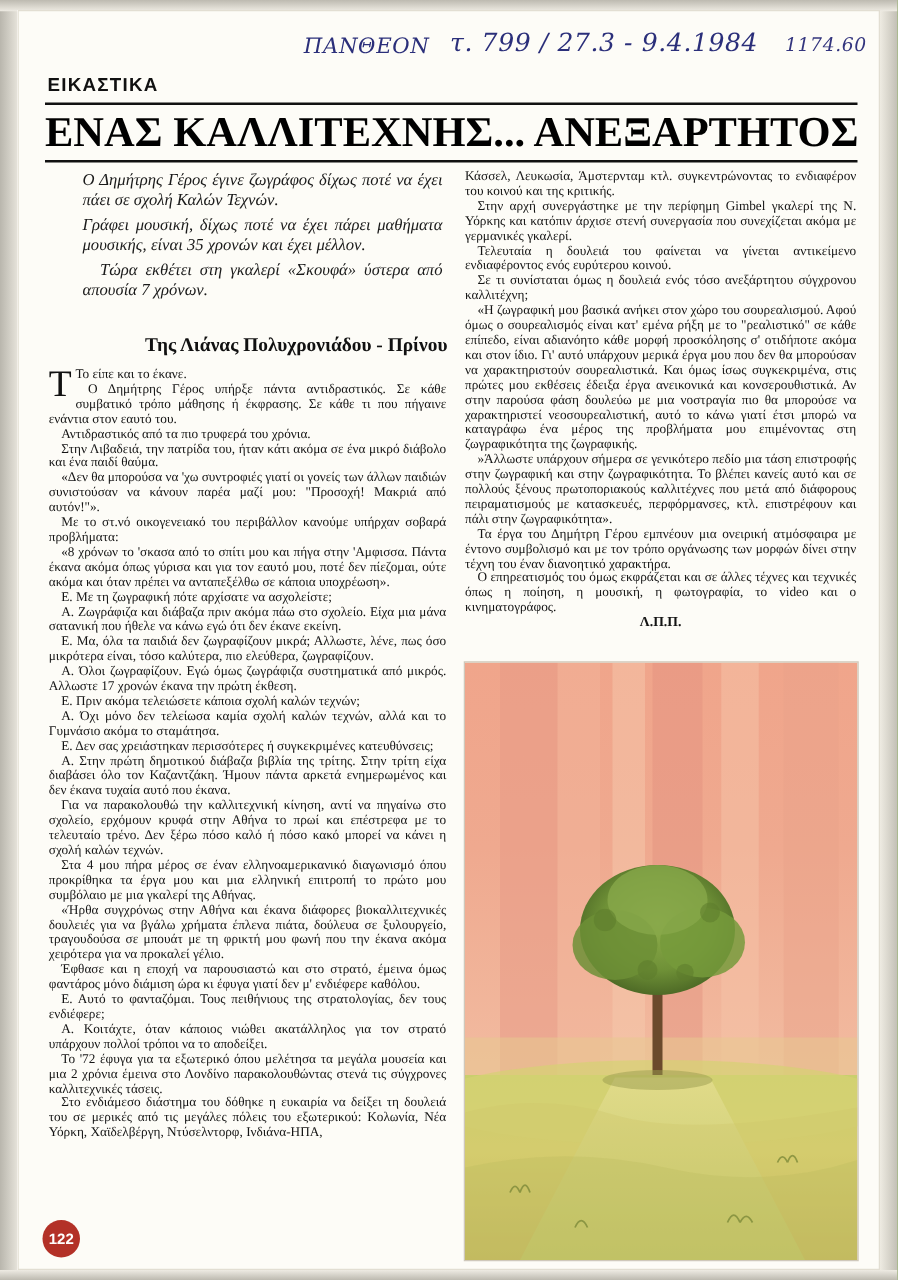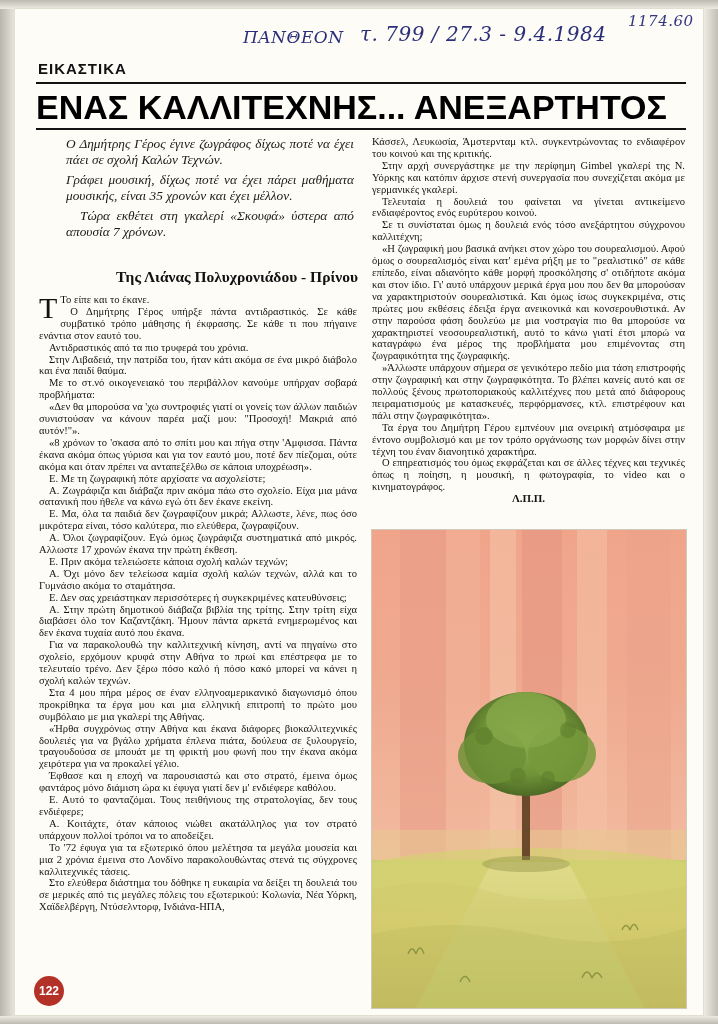--- a/index.html
+++ b/index.html
@@ -63,21 +63,21 @@
     top: 27px;
     font-size: 17px;
   }
   #hw-issue {
     left: 360px;
     top: 22px;
     font-size: 20px;
   }
   #hw-number {
     left: 628px;
-    top: 12px;
+    top: 27px;
     font-size: 15px;
     color: #33357e;
   }
 
   
   .kicker {
     position: absolute;
     left: 38px;
     top: 60px;
     font-family: "Liberation Sans", sans-serif;
@@ -92,21 +92,21 @@
     top: 82px;
     width: 650px;
     height: 2px;
     background: #111;
   }
   .headline {
     position: absolute;
     left: 36px;
     top: 88px;
     width: 652px;
-    font-family: Liberation Sans, sans-serif;
+    font-family: Liberation Serif, serif;
     font-weight: bold;
     font-size: 34px;
     letter-spacing: 0px;
     color: #000;
     white-space: nowrap;
   }
   .rule-bottom {
     position: absolute;
     left: 36px;
     top: 128px;
@@ -232,39 +232,39 @@
     <p class="indent">Τώρα εκθέτει στη γκαλερί «Σκουφά» ύστερα από απουσία 7 χρόνων.</p>
   </div>
 
   <div class="byline">Της Λιάνας Πολυχρονιάδου - Πρίνου</div>
 
   <div class="col" id="col-left">
     <p><span class="dropcap">Τ</span><span>Το είπε και το έκανε.</span></p>
     <p class="ind">Ο Δημήτρης Γέρος υπήρξε πάντα αντιδραστικός. Σε κάθε συμβατικό τρόπο μάθησης ή έκφρασης. Σε κάθε τι που πήγαινε ενάντια στον εαυτό του.</p>
     <p class="ind">Αντιδραστικός από τα πιο τρυφερά του χρόνια.</p>
     <p class="ind">Στην Λιβαδειά, την πατρίδα του, ήταν κάτι ακόμα σε ένα μικρό διάβολο και ένα παιδί θαύμα.</p>
+    <p class="ind">«Δεν θα μπορούσα να 'χω συντροφιές γιατί οι γονείς των άλλων παιδιών συνιστούσαν να κάνουν παρέα μαζί μου: "Προσοχή! Μακριά από αυτόν!"».</p>
     <p class="ind">Με το στ.νό οικογενειακό του περιβάλλον κανούμε υπήρχαν σοβαρά προβλήματα:</p>
-    <p class="ind">«Δεν θα μπορούσα να 'χω συντροφιές γιατί οι γονείς των άλλων παιδιών συνιστούσαν να κάνουν παρέα μαζί μου: "Προσοχή! Μακριά από αυτόν!"».</p>
     <p class="ind">«8 χρόνων το 'σκασα από το σπίτι μου και πήγα στην 'Αμφισσα. Πάντα έκανα ακόμα όπως γύρισα και για τον εαυτό μου, ποτέ δεν πίεζομαι, ούτε ακόμα και όταν πρέπει να ανταπεξέλθω σε κάποια υποχρέωση».</p>
     <p class="ind">Ε. Με τη ζωγραφική πότε αρχίσατε να ασχολείστε;</p>
     <p class="ind">Α. Ζωγράφιζα και διάβαζα πριν ακόμα πάω στο σχολείο. Είχα μια μάνα σατανική που ήθελε να κάνω εγώ ότι δεν έκανε εκείνη.</p>
     <p class="ind">Ε. Μα, όλα τα παιδιά δεν ζωγραφίζουν μικρά; Αλλωστε, λένε, πως όσο μικρότερα είναι, τόσο καλύτερα, πιο ελεύθερα, ζωγραφίζουν.</p>
     <p class="ind">Α. Όλοι ζωγραφίζουν. Εγώ όμως ζωγράφιζα συστηματικά από μικρός. Αλλωστε 17 χρονών έκανα την πρώτη έκθεση.</p>
     <p class="ind">Ε. Πριν ακόμα τελειώσετε κάποια σχολή καλών τεχνών;</p>
     <p class="ind">Α. Όχι μόνο δεν τελείωσα καμία σχολή καλών τεχνών, αλλά και το Γυμνάσιο ακόμα το σταμάτησα.</p>
     <p class="ind">Ε. Δεν σας χρειάστηκαν περισσότερες ή συγκεκριμένες κατευθύνσεις;</p>
     <p class="ind">Α. Στην πρώτη δημοτικού διάβαζα βιβλία της τρίτης. Στην τρίτη είχα διαβάσει όλο τον Καζαντζάκη. Ήμουν πάντα αρκετά ενημερωμένος και δεν έκανα τυχαία αυτό που έκανα.</p>
     <p class="ind">Για να παρακολουθώ την καλλιτεχνική κίνηση, αντί να πηγαίνω στο σχολείο, ερχόμουν κρυφά στην Αθήνα το πρωί και επέστρεφα με το τελευταίο τρένο. Δεν ξέρω πόσο καλό ή πόσο κακό μπορεί να κάνει η σχολή καλών τεχνών.</p>
     <p class="ind">Στα 4 μου πήρα μέρος σε έναν ελληνοαμερικανικό διαγωνισμό όπου προκρίθηκα τα έργα μου και μια ελληνική επιτροπή το πρώτο μου συμβόλαιο με μια γκαλερί της Αθήνας.</p>
     <p class="ind">«Ήρθα συγχρόνως στην Αθήνα και έκανα διάφορες βιοκαλλιτεχνικές δουλειές για να βγάλω χρήματα έπλενα πιάτα, δούλευα σε ξυλουργείο, τραγουδούσα σε μπουάτ με τη φρικτή μου φωνή που την έκανα ακόμα χειρότερα για να προκαλεί γέλιο.</p>
     <p class="ind">Έφθασε και η εποχή να παρουσιαστώ και στο στρατό, έμεινα όμως φαντάρος μόνο διάμιση ώρα κι έφυγα γιατί δεν μ' ενδιέφερε καθόλου.</p>
     <p class="ind">Ε. Αυτό το φανταζόμαι. Τους πειθήνιους της στρατολογίας, δεν τους ενδιέφερε;</p>
     <p class="ind">Α. Κοιτάχτε, όταν κάποιος νιώθει ακατάλληλος για τον στρατό υπάρχουν πολλοί τρόποι να το αποδείξει.</p>
     <p class="ind">Το '72 έφυγα για τα εξωτερικό όπου μελέτησα τα μεγάλα μουσεία και μια 2 χρόνια έμεινα στο Λονδίνο παρακολουθώντας στενά τις σύγχρονες καλλιτεχνικές τάσεις.</p>
-    <p class="ind">Στο ελεύθερα διάστημα του δόθηκε η ευκαιρία να δείξει τη δουλειά του σε μερικές από τις μεγάλες πόλεις του εξωτερικού: Κολωνία, Νέα Υόρκη, Χαϊδελβέργη, Ντύσελντορφ, Ινδιάνα-ΗΠΑ,</p>
+    <p class="ind">Στο ενδιάμεσο διάστημα του δόθηκε η ευκαιρία να δείξει τη δουλειά του σε μερικές από τις μεγάλες πόλεις του εξωτερικού: Κολωνία, Νέα Υόρκη, Χαϊδελβέργη, Ντύσελντορφ, Ινδιάνα-ΗΠΑ,</p>
   </div>
 
   <div class="col" id="col-right">
     <p>Κάσσελ, Λευκωσία, Άμστερνταμ κτλ. συγκεντρώνοντας το ενδιαφέρον του κοινού και της κριτικής.</p>
     <p class="ind">Στην αρχή συνεργάστηκε με την περίφημη Gimbel γκαλερί της Ν. Υόρκης και κατόπιν άρχισε στενή συνεργασία που συνεχίζεται ακόμα με γερμανικές γκαλερί.</p>
     <p class="ind">Τελευταία η δουλειά του φαίνεται να γίνεται αντικείμενο ενδιαφέροντος ενός ευρύτερου κοινού.</p>
     <p class="ind">Σε τι συνίσταται όμως η δουλειά ενός τόσο ανεξάρτητου σύγχρονου καλλιτέχνη;</p>
     <p class="ind">«Η ζωγραφική μου βασικά ανήκει στον χώρο του σουρεαλισμού. Αφού όμως ο σουρεαλισμός είναι κατ' εμένα ρήξη με το "ρεαλιστικό" σε κάθε επίπεδο, είναι αδιανόητο κάθε μορφή προσκόλησης σ' οτιδήποτε ακόμα και στον ίδιο. Γι' αυτό υπάρχουν μερικά έργα μου που δεν θα μπορούσαν να χαρακτηριστούν σουρεαλιστικά. Και όμως ίσως συγκεκριμένα, στις πρώτες μου εκθέσεις έδειξα έργα ανεικονικά και κονσερουθιστικά. Αν στην παρούσα φάση δουλεύω με μια νοστραγία πιο θα μπορούσε να χαρακτηριστεί νεοσουρεαλιστική, αυτό το κάνω γιατί έτσι μπορώ να καταγράφω ένα μέρος της προβλήματα μου επιμένοντας στη ζωγραφικότητα της ζωγραφικής.</p>
     <p class="ind">»Άλλωστε υπάρχουν σήμερα σε γενικότερο πεδίο μια τάση επιστροφής στην ζωγραφική και στην ζωγραφικότητα. Το βλέπει κανείς αυτό και σε πολλούς ξένους πρωτοποριακούς καλλιτέχνες που μετά από διάφορους πειραματισμούς με κατασκευές, περφόρμανσες, κτλ. επιστρέφουν και πάλι στην ζωγραφικότητα».</p>
     <p class="ind">Τα έργα του Δημήτρη Γέρου εμπνέουν μια ονειρική ατμόσφαιρα με έντονο συμβολισμό και με τον τρόπο οργάνωσης των μορφών δίνει στην τέχνη του έναν διανοητικό χαρακτήρα.</p>

